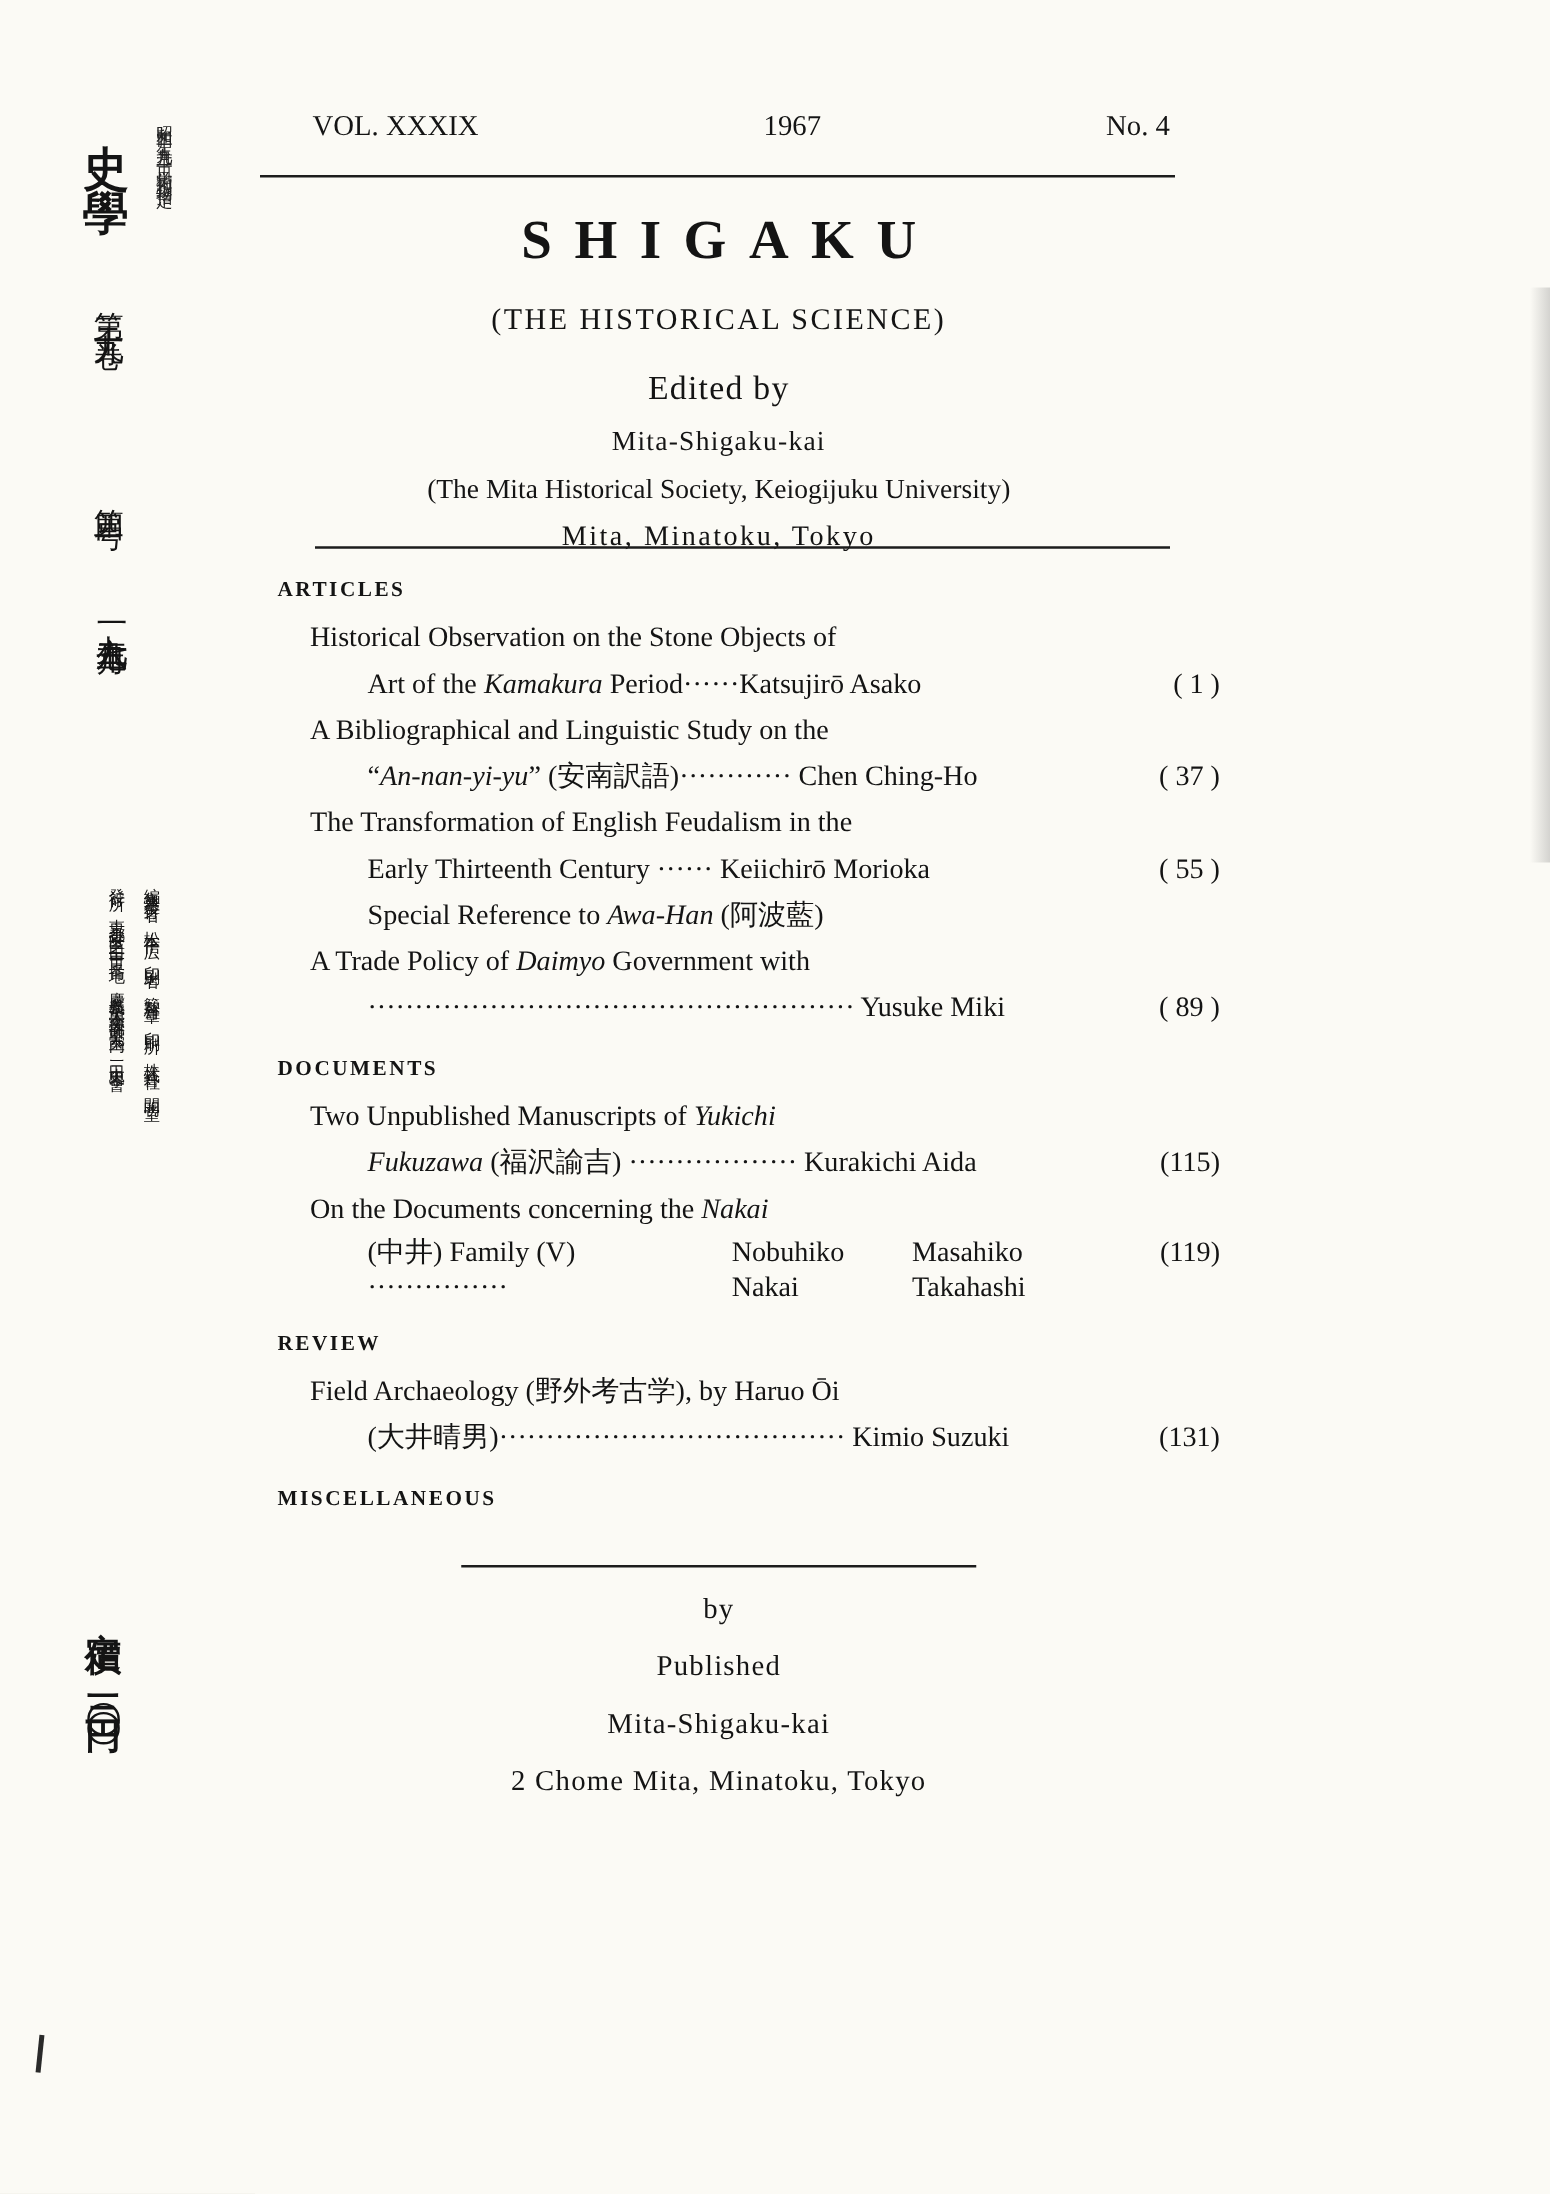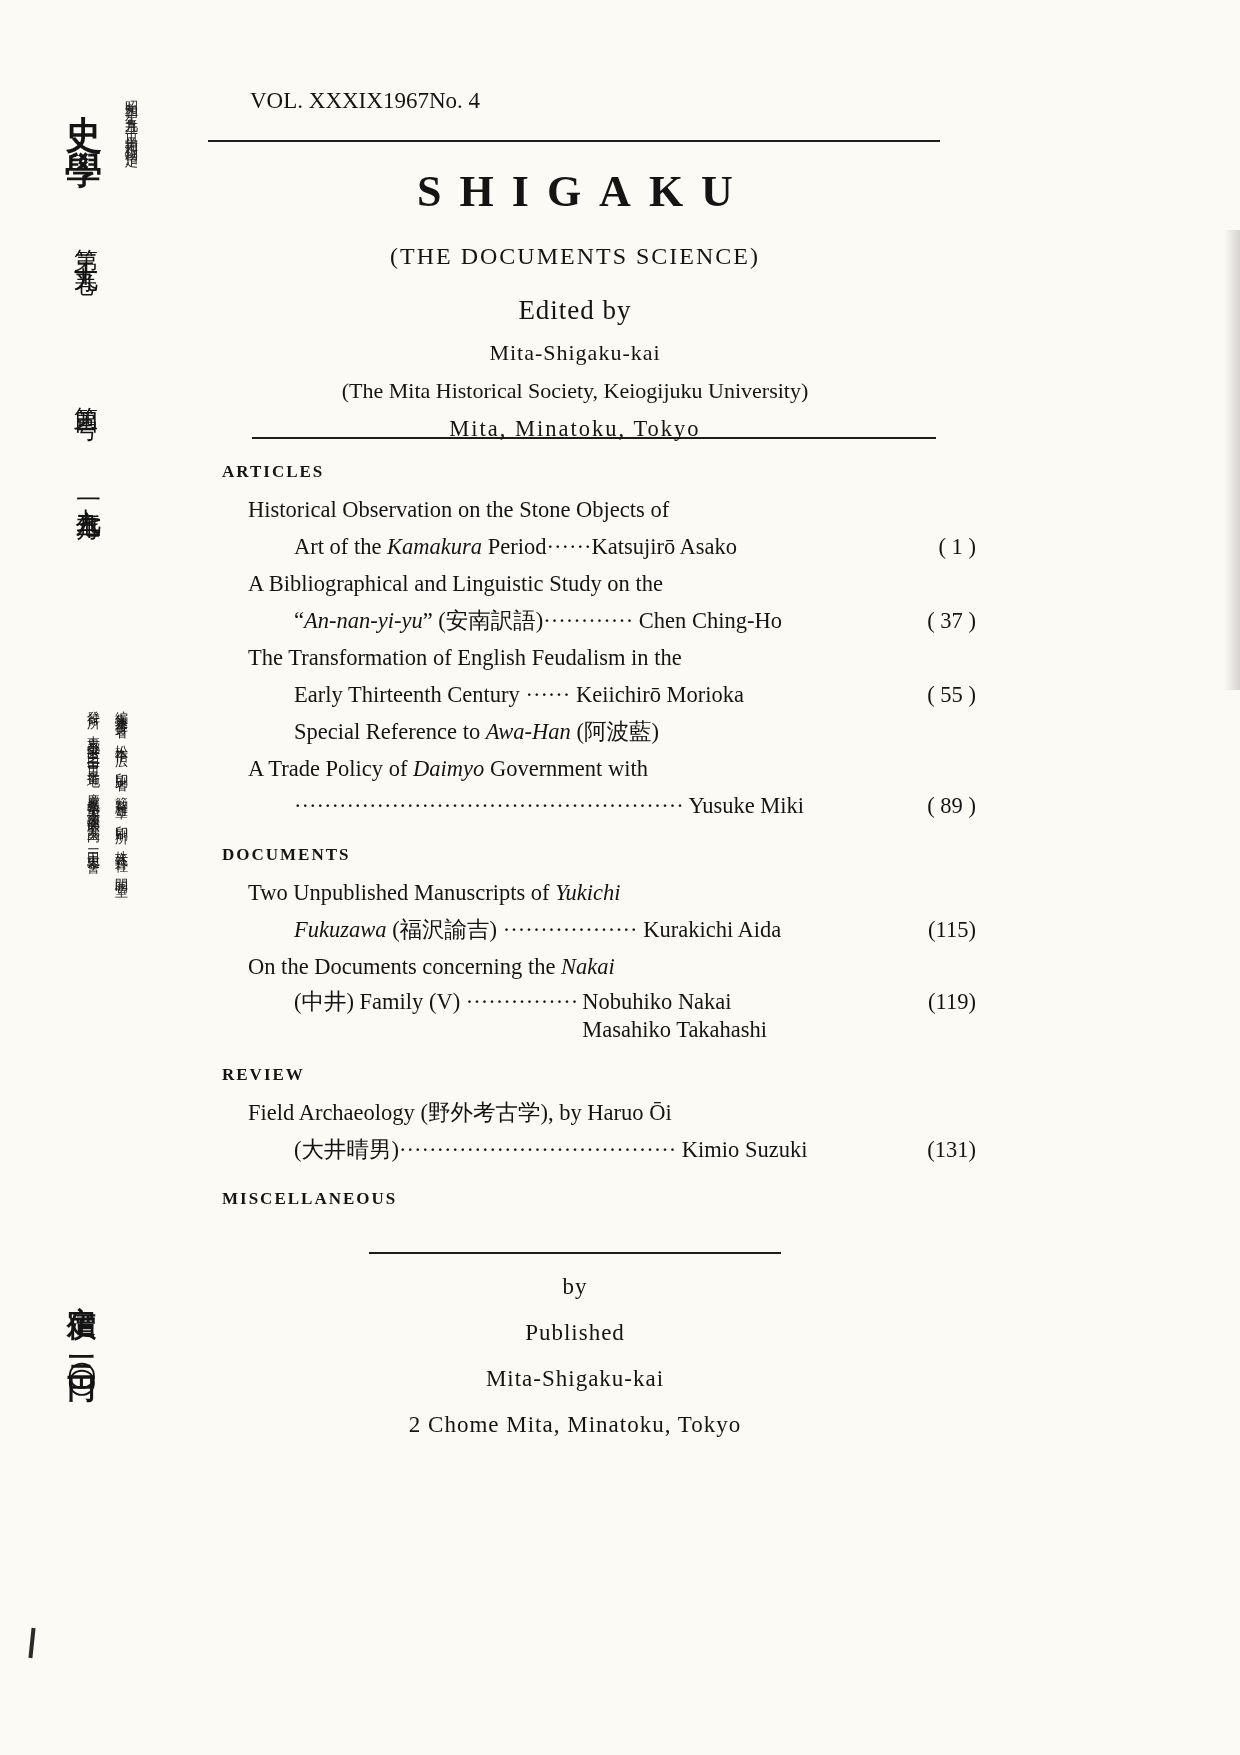--- a/index.html
+++ b/index.html
@@ -8,41 +8,41 @@
   .vert{position:absolute;writing-mode:vertical-rl;text-orientation:upright;white-space:nowrap;}
   .col-title{left:58px;top:86px;font-size:37px;letter-spacing:36px;font-weight:bold;}
   .col-vol{left:70px;top:230px;font-size:24px;letter-spacing:6px;}
   .col-issue{left:70px;top:388px;font-size:24px;letter-spacing:6px;}
   .col-cert{left:122px;top:90px;font-size:13px;letter-spacing:3px;color:#222;}
   .col-date{left:72px;top:486px;font-size:25px;letter-spacing:2px;}
   .col-editor{left:112px;top:700px;font-size:13px;letter-spacing:3px;}
   .col-office{left:84px;top:700px;font-size:13px;letter-spacing:3px;}
   .col-price{left:62px;top:1282px;font-size:29px;letter-spacing:7px;font-weight:bold;}
 
-  .header-row{position:absolute;left:250px;top:88px;width:686px;display:flex;font-size:23px;}
+  .header-row{position:absolute;left:250px;top:88px;width:686px;display:flex;justify-content:space-between;font-size:23px;}
   .rule{position:absolute;background:#1c1c1c;height:2px;}
   .rule-top{left:208px;top:140px;width:732px;}
   .rule-mid{left:252px;top:437px;width:684px;}
 
   .masthead{position:absolute;left:210px;top:166px;width:730px;text-align:center;}
   .m-title{font-size:44px;font-weight:bold;letter-spacing:18px;text-indent:18px;}
   .m-sub{margin-top:26px;font-size:24px;letter-spacing:2px;}
   .m-edited{margin-top:25px;font-size:27px;letter-spacing:1px;}
   .m-editor{margin-top:14px;font-size:22px;letter-spacing:1px;}
   .m-society{margin-top:12px;font-size:22px;font-family:Liberation Serif, serif;}
   .m-loc{margin-top:12px;font-size:22.5px;letter-spacing:2px;}
 
   .toc{position:absolute;left:222px;top:462px;width:754px;}
   .toc-heading{font-size:17px;font-weight:bold;letter-spacing:2px;margin:21px 0 9px 0;}
   .toc-heading:first-child{margin-top:0;}
   .toc-row{display:flex;align-items:baseline;font-size:22.5px;line-height:37px;}
   .toc-row.indent1{padding-left:26px;}
   .toc-row.indent2{padding-left:72px;}
   .toc-row.has-stacked{line-height:28px;margin:3px 0;}
-  .stacked{display:inline-flex;flex-direction:column;margin-left:4px;}
+  .stacked{display:inline-flex;flex-direction:row;margin-left:17px;}
   .row-text{white-space:pre-wrap;}
   .row-page{margin-left:auto;min-width:68px;text-align:right;white-space:nowrap;}
 
   .footer{position:absolute;left:210px;top:1252px;width:730px;text-align:center;}
   .rule-foot{display:block;width:412px;height:2px;margin:0 auto;background:#1c1c1c;}
   .f-line{margin-top:20px;font-size:23px;letter-spacing:1px;}
 
   .smudge-right{position:absolute;right:0;top:230px;width:16px;height:460px;
     background:linear-gradient(to left, rgba(110,110,110,.28), rgba(110,110,110,0));}
   .mark-bl{position:absolute;left:30px;top:1628px;width:4px;height:30px;background:#2a2a2a;transform:rotate(6deg);}
@@ -63,21 +63,21 @@
 
   <div class="header-row">
     <span>VOL. XXXIX</span>
     <span>1967</span>
     <span>No. 4</span>
   </div>
   <div class="rule rule-top"></div>
 
   <div class="masthead">
     <div class="m-title">SHIGAKU</div>
-    <div class="m-sub">(THE DOCUMENTS SCIENCE)</div>
+    <div class="m-sub">(THE HISTORICAL SCIENCE)</div>
     <div class="m-edited">Edited by</div>
     <div class="m-editor">Mita-Shigaku-kai</div>
     <div class="m-society">(The Mita Historical Society, Keiogijuku University)</div>
     <div class="m-loc">Mita, Minatoku, Tokyo</div>
   </div>
   <div class="rule rule-mid"></div>
 
   <div class="toc">
       <div class="toc-heading">ARTICLES</div>
       <div class="toc-row indent1">

